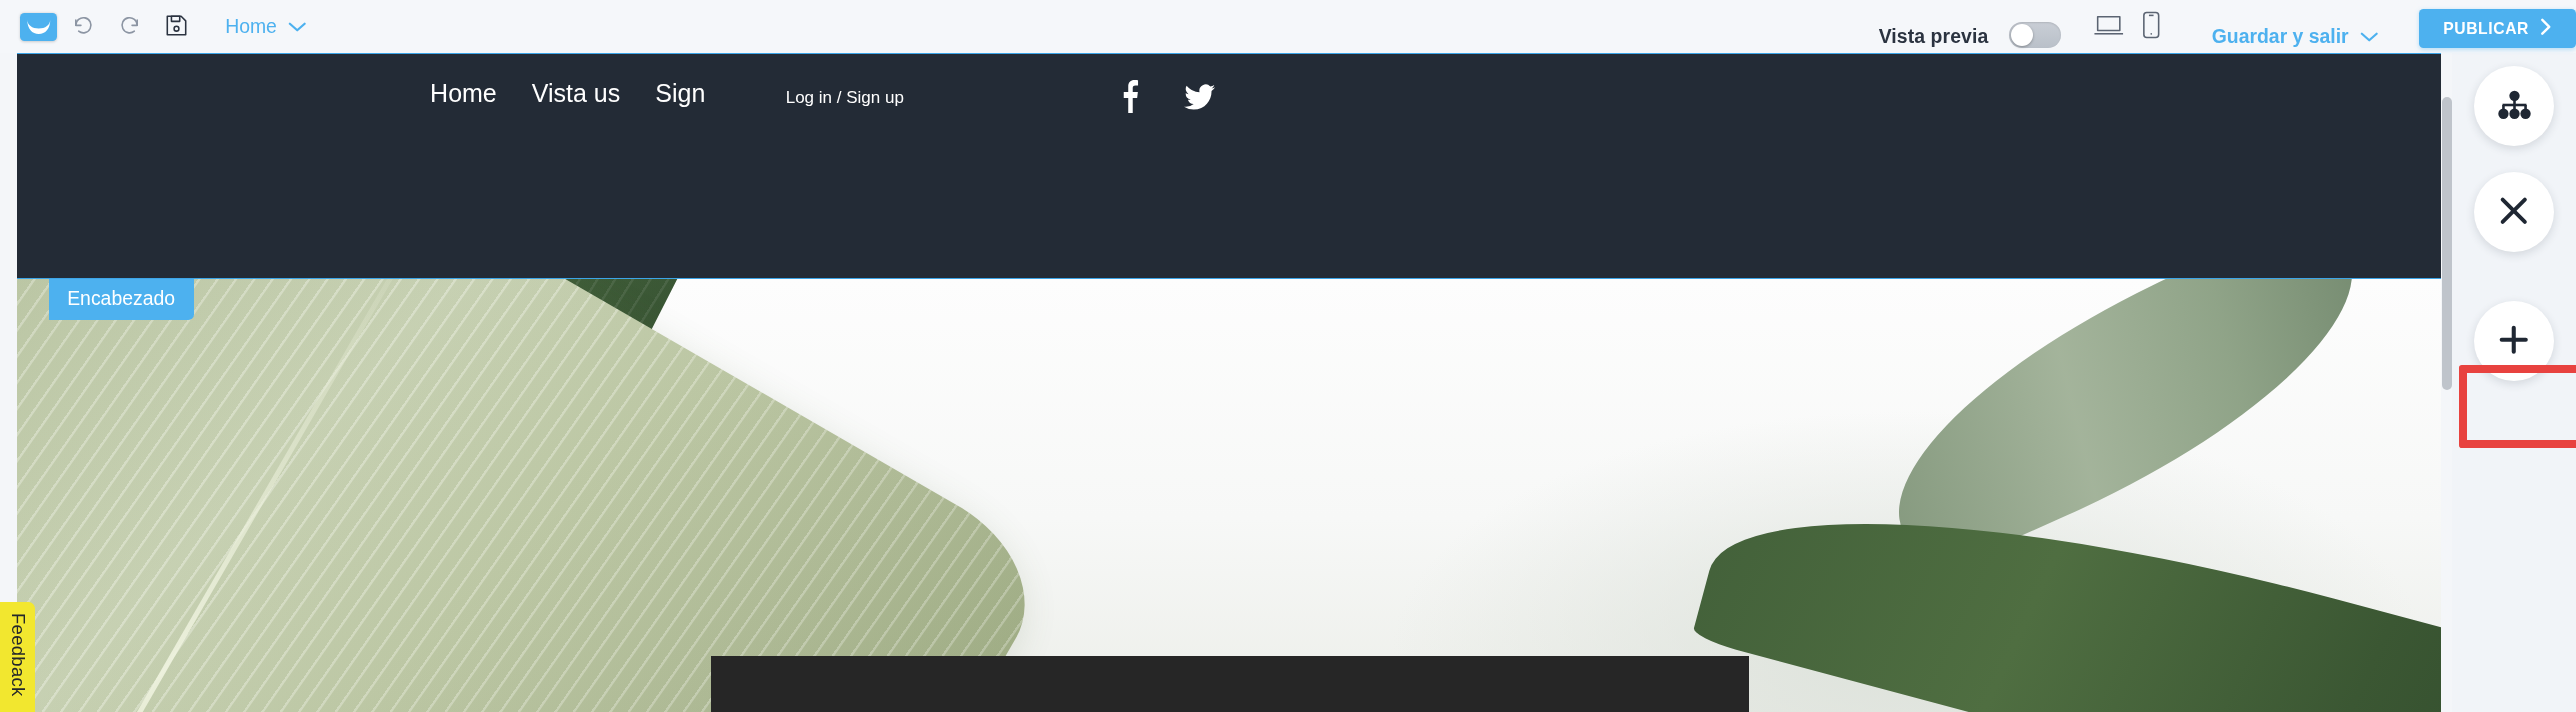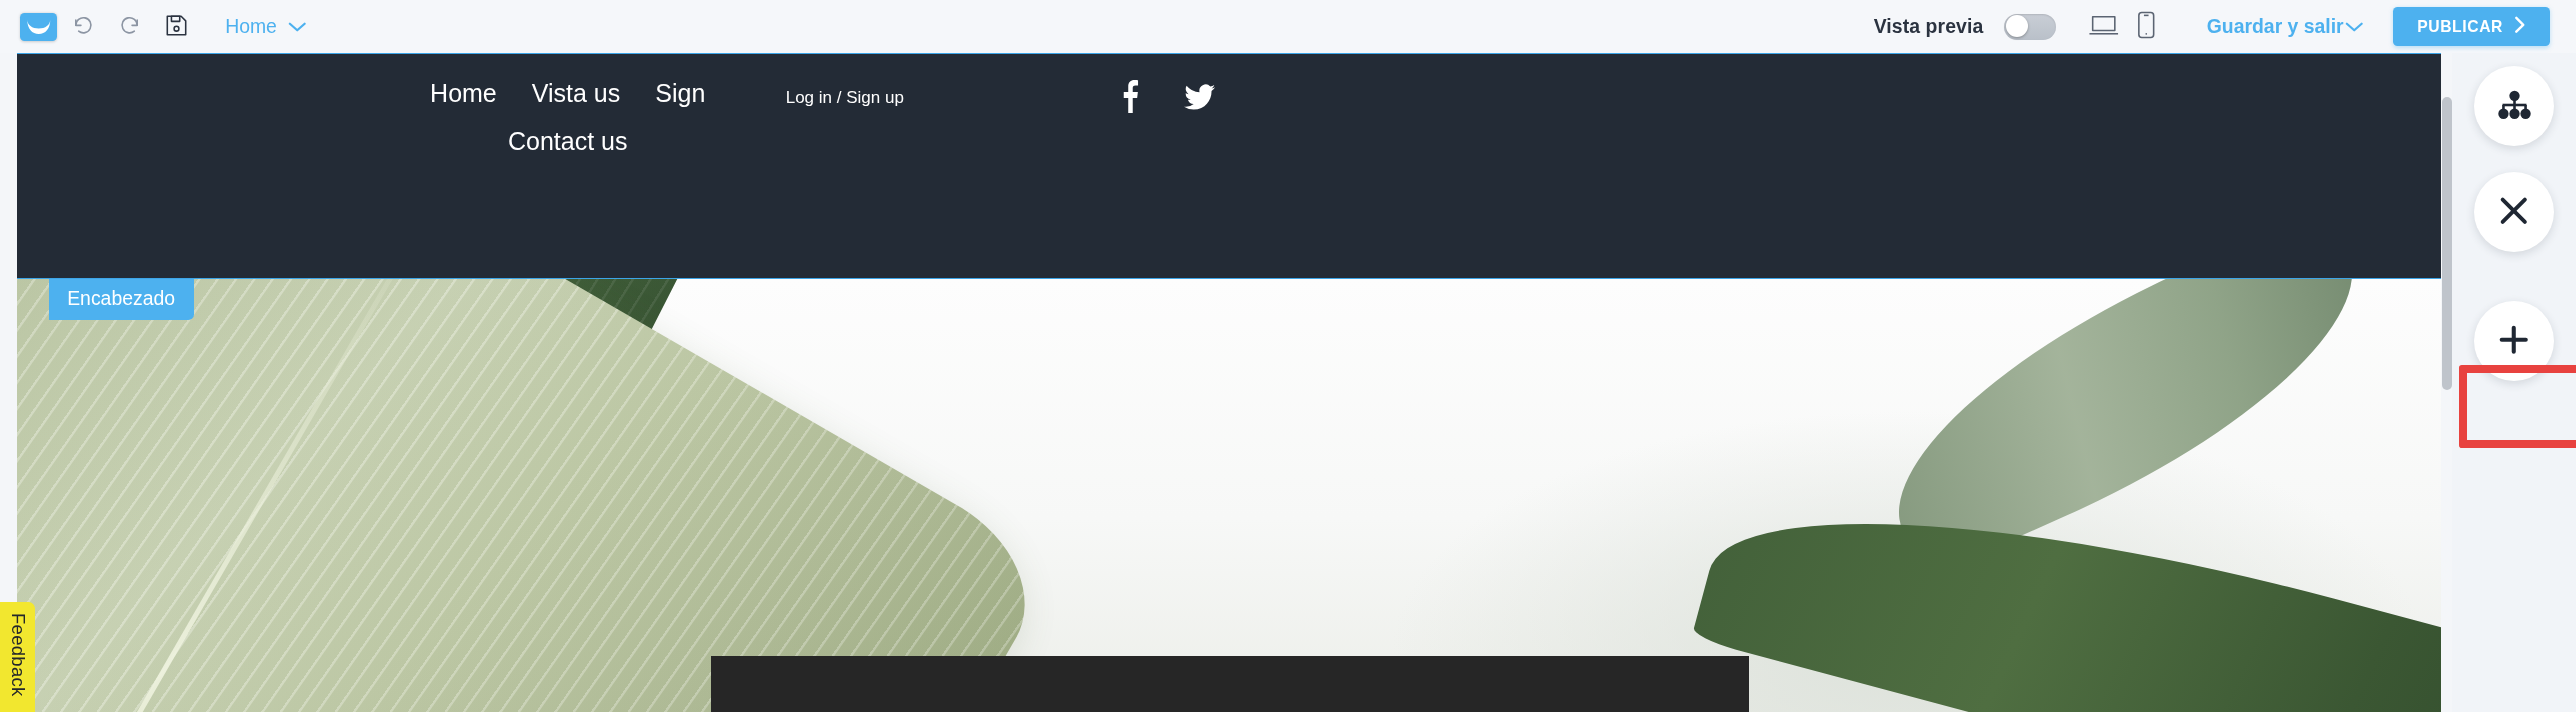--- a/index.html
+++ b/index.html
@@ -12,21 +12,21 @@
 
   
   .toolbar {
     position: absolute; left: 0; top: 0;
     width: 2576px; height: 53px;
     background: #f5f7fa;
     display: flex; align-items: center;
     z-index: 40;
   }
   .tb-left { display: flex; align-items: center; padding-left: 20.4px; }
-  .tb-right { margin-left: auto; display: flex; align-items: center; padding-right: 26px; }
+  .tb-right { margin-left: auto; display: flex; align-items: flex-end; }
 
   .logo-btn {
     width: 37px; height: 28px; border-radius: 4.6px;
     background: #4db1ef;
     display: flex; align-items: center; justify-content: center;
     box-shadow: 0 0.9px 2.8px rgba(0,0,0,.18);
     overflow: hidden;
     flex: none;
   }
   .logo-btn svg { display: block; }
@@ -61,26 +61,26 @@
   .toggle .knob {
     position: absolute; left: 1.9px; top: 1.9px;
     width: 22px; height: 22px; border-radius: 50%;
     background: #fff;
     box-shadow: 0 0.9px 2.8px rgba(0,0,0,.3);
   }
   .device-btn { width: 43px; height: 43px; display:flex; align-items:center; justify-content:center; flex:none; }
   .device-btn.first { margin-left: 26px; }
 
   .save-exit {
-    display: flex; align-items: center; gap: 1px;
+    display: flex; align-items: center; gap: 11px;
     color: #4db1ef; font-size: 19.4px; font-weight: 600;
     margin-left: 39px; white-space: nowrap;
   }
   .publish-btn {
-    margin-left: 30px;
+    margin-left: 41px;
     background: #4db1ef; color: #fff;
     font-size: 15.7px; font-weight: 700; letter-spacing: 0.6px;
     padding: 0 24px; height: 39px;
     border-radius: 4.6px;
     display: flex; align-items: center; gap: 11px;
     box-shadow: 0 1.9px 4.6px rgba(77,177,239,.35);
     white-space: nowrap;
   }
 
   
@@ -351,23 +351,20 @@
 </div>
 
 <div class="canvas">
 
   <div class="site-header">
     <div class="nav-group">
       <div class="nav-row1">
         <span class="nav-link">Home</span>
         <span class="nav-link">Vista us</span>
         <span class="nav-link">Sign</span>
-      </div>
-      <div class="nav-row2">
-        <span class="nav-link">Contact us</span>
       </div>
     </div>
 
     <span class="auth-link">Log in / Sign up</span>
 
     <div class="socials">
       <span class="social">
         <svg width="18.5" height="33" viewBox="0 0 20 36">
           <path d="M13.8 36 V19.6 H18.6 L19.4 13.2 H13.8 V9.1 C13.8 7.3 14.3 6.1 16.9 6.1 H19.6 V0.4 C19.1 0.3 17.5 0.1 15.6 0.1 C11.6 0.1 8.9 2.6 8.9 7.1 V13.2 H4 V19.6 H8.9 V36 Z" fill="#ffffff"></path>
         </svg>

